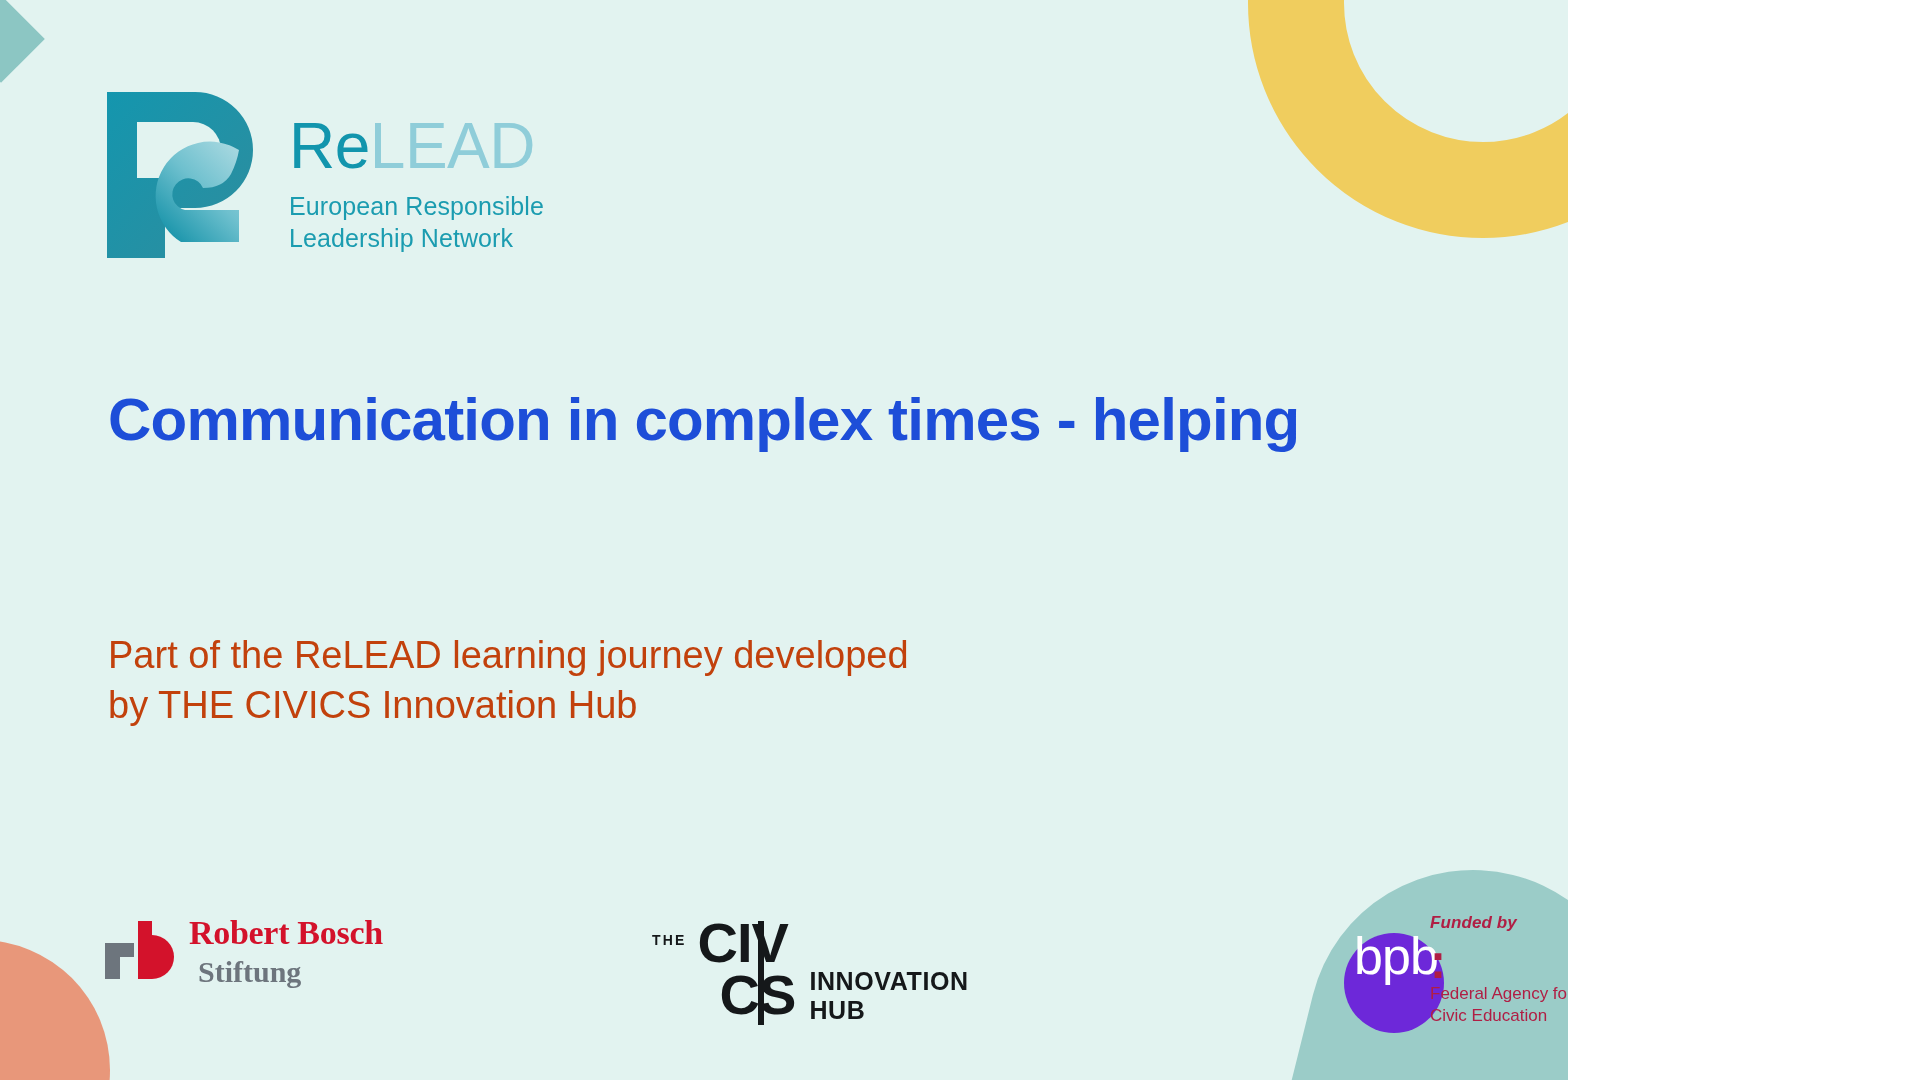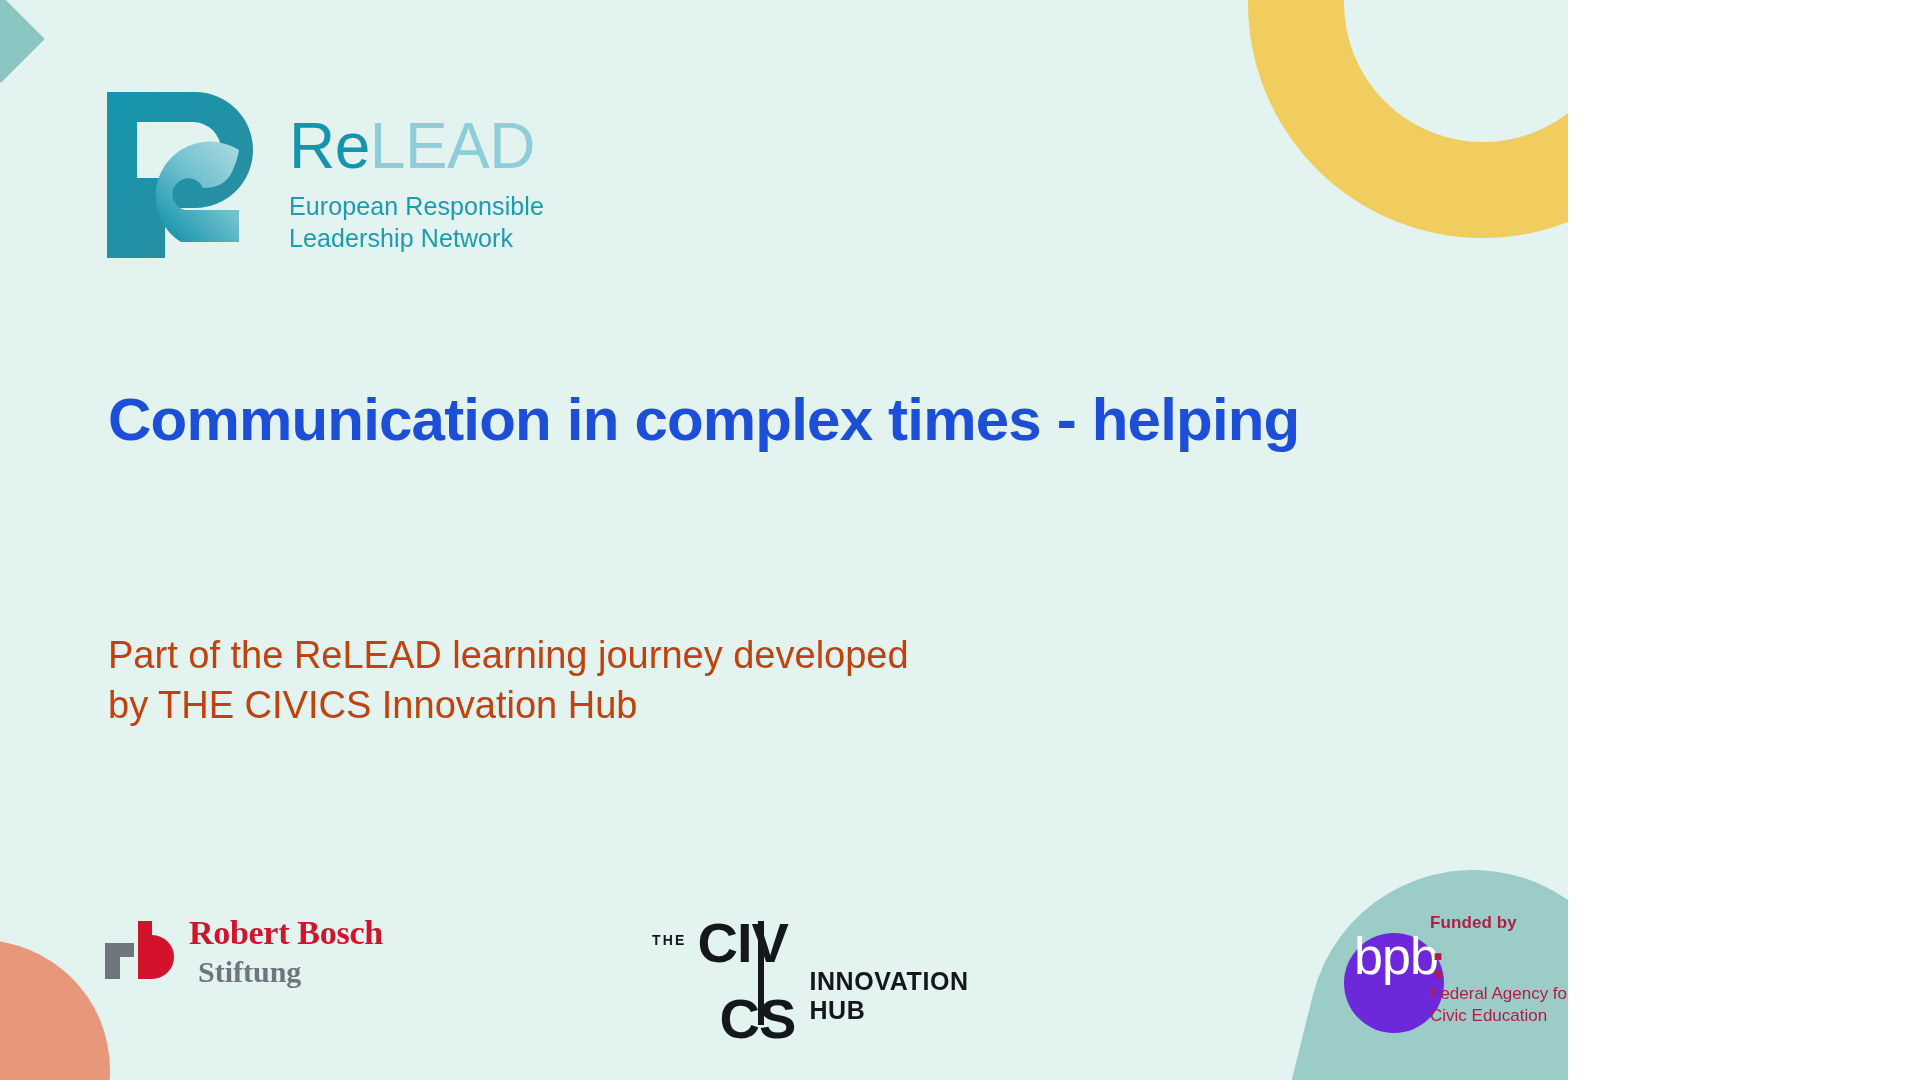--- a/index.html
+++ b/index.html
@@ -81,39 +81,39 @@
   #bosch-mark { width:72px; height:58px; flex:0 0 auto; margin-top:6px; }
   #bosch-words { margin-left:12px; font-family:"Liberation Serif", serif; }
   #bosch-line1 { font-size:34px; font-weight:700; color:#d3122b; line-height:1.05; letter-spacing:-0.3px; }
   #bosch-line2 { font-size:30px; font-weight:700; color:#6d757d; line-height:1.15; margin-top:4px; margin-left:9px; }
 
   
   #logo-civics { left:652px; top:12px; display:flex; align-items:flex-start; color:#15181a; }
   #civics-the { font-size:14px; font-weight:700; letter-spacing:2.2px; margin-top:15px; }
   #civics-stack { margin-left:11px; position:relative; }
   #civics-l1, #civics-l2 { font-size:56px; font-weight:700; line-height:.92; letter-spacing:-1px; }
-  #civics-l2 { margin-left:22px;margin-top:24px; }
+  #civics-l2 { margin-left:22px; }
   #civics-bar { position:absolute; left:60px; top:4px; width:6px; height:104px; background:#15181a; }
   #civics-tail { margin-left:14px; margin-top:50px; }
   #civics-t1, #civics-t2 { font-size:25px; font-weight:700; letter-spacing:.6px; line-height:1.14; }
 
   
   #logo-bpb { left:1344px; top:0px; display:flex; align-items:flex-start; }
   #bpb-circle {
     width:100px; height:100px; border-radius:50%;
     background:#6d28d9; flex:0 0 auto; margin-top:28px;
     display:flex; align-items:flex-start; justify-content:center;
   }
   #bpb-letters {
     font-size:52px; font-weight:400; color:#ffffff;
     line-height:1; letter-spacing:-1px;
     margin-top:-3px; margin-left:4px;
   }
   #bpb-words { margin-left:-18px; color:#b01e44; }
-  #bpb-funded { font-size:17px; font-weight:700; margin-top:8px; margin-left:4px; letter-spacing:.1px; }
+  #bpb-funded { font-size:17px; font-weight:700; margin-top:8px; margin-left:4px; letter-spacing:.1px;font-style:italic; }
   #bpb-colon {
     font-size:48px; font-weight:700; line-height:.62;
     margin-top:14px; margin-left:4px; letter-spacing:0;
   }
   #bpb-agency { font-size:17px; font-weight:400; line-height:1.32; margin-left:4px; margin-top:6px; }
   #bpb-agency div { white-space:nowrap; }
 </style>
 </head>
 <body>
 

